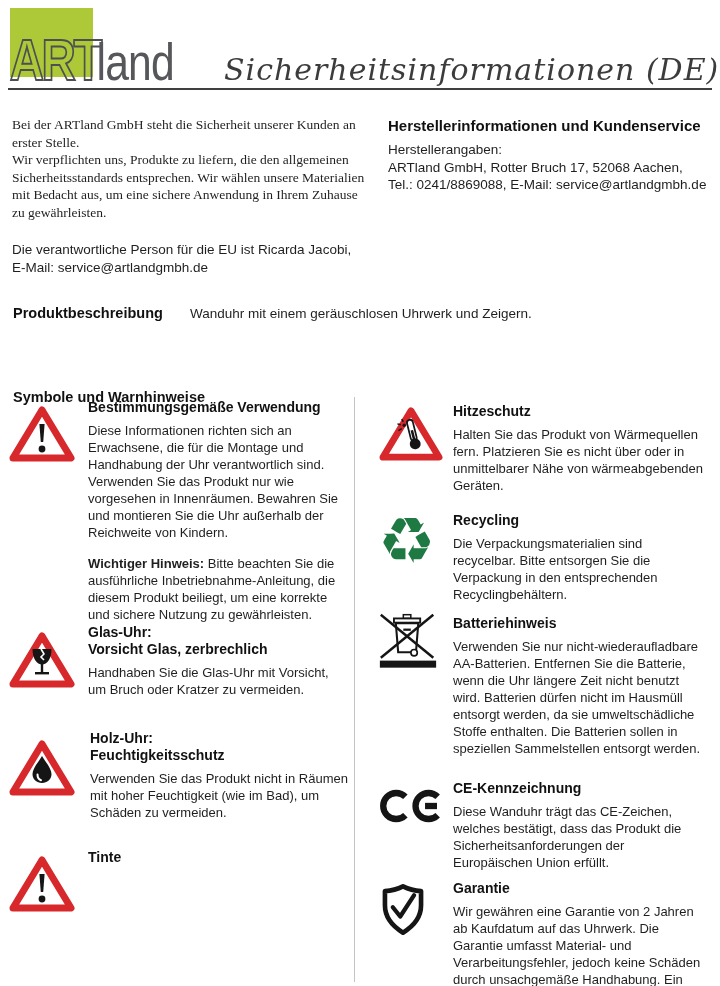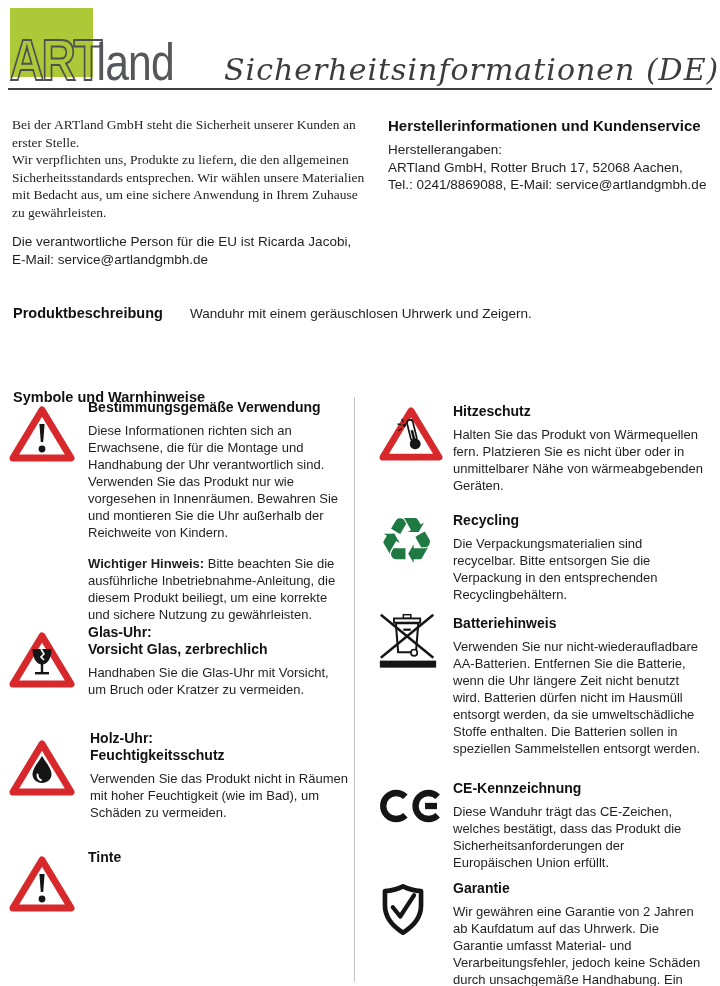--- a/index.html
+++ b/index.html
@@ -6,21 +6,21 @@
   body{
     position:relative;
     width:720px;height:986px;
     background:#ffffff;
     font-family:"Liberation Sans","DejaVu Sans",sans-serif;
     color:#1f1f1f;
     overflow:hidden;
   }
   .abs{position:absolute;}
   .b{font-weight:bold;}
-  .pre{white-space:pre-line;}
+  .pre{white-space:pre-line;margin-top:8px;}
 
   
   #logo-box{left:10px;top:8px;width:83px;height:69px;background:#adc937;}
   #logo-svg{left:8px;top:18px;}
   #page-title{
     left:224px;top:52px;
     font-family:"DejaVu Serif","Liberation Serif",serif;
     font-style:italic;font-weight:400;
     font-size:30px;color:#3c3c3c;letter-spacing:1px;
   }

